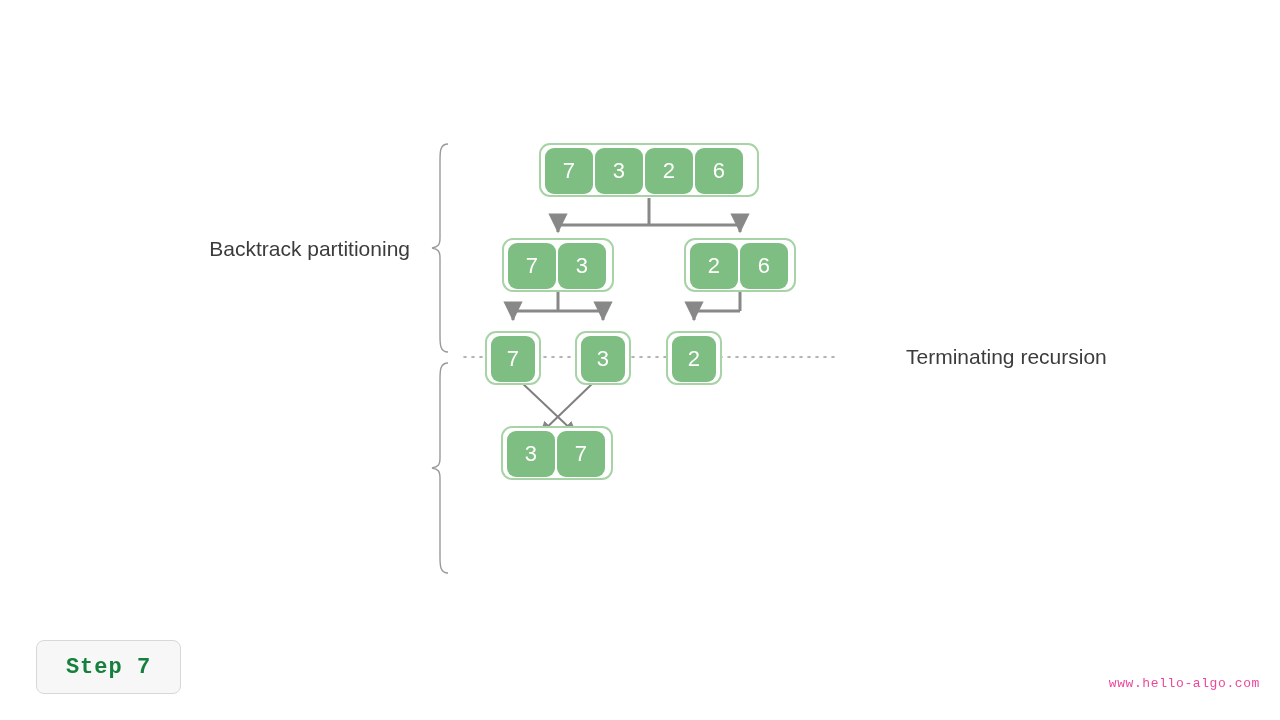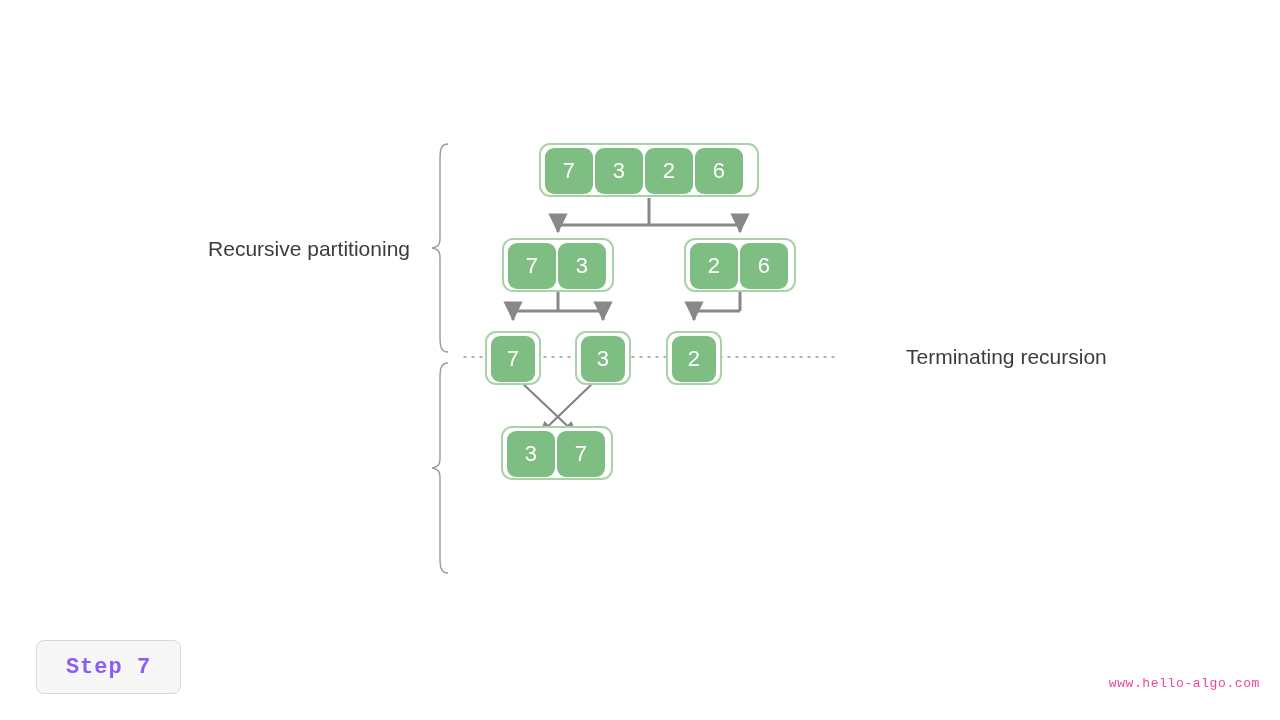--- a/index.html
+++ b/index.html
@@ -77,21 +77,21 @@
     top: 640px;
     width: 145px;
     height: 54px;
     box-sizing: border-box;
     border: 1px solid #d8d8d8;
     border-radius: 8px;
     background: #f7f7f7;
     display: flex;
     align-items: center;
     justify-content: center;
-    color: #8b5cf6;
+    color: #15803d;
     font-family: "Liberation Mono", monospace;
     font-size: 22px;
     font-weight: bold;
     letter-spacing: 1px;
   }
 
   
   .watermark {
     position: absolute;
     right: 20px;
@@ -155,21 +155,21 @@
       <path d="M694,311 L740,311" fill="none" stroke="#888888" stroke-width="3"></path>
       <path d="M694,311 L694,320" fill="none" stroke="#888888" stroke-width="3" marker-end="url(#arrowhead)"></path>
     </g>
 
     <g>
       <path d="M521,382 L576,434" fill="none" stroke="#808080" stroke-width="2" marker-end="url(#arrowhead)"></path>
       <path d="M594,382 L540,434" fill="none" stroke="#808080" stroke-width="2" marker-end="url(#arrowhead)"></path>
     </g>
   </svg>
 
-  <div class="side-label right-align" style="left:120px; top:237px; width:290px;">Recursive partitioning</div>
+  <div class="side-label right-align" style="left:120px; top:237px; width:290px;">Backtrack partitioning</div>
 
 
   <div class="side-label" style="left:858px; top:345px;margin-left:48px;">Terminating recursion</div>
 
   <div class="array" style="left:539px; top:143px; width:220px; height:54px;">
     <div class="cell">7</div>
     <div class="cell">3</div>
     <div class="cell">2</div>
     <div class="cell">6</div>
   </div>

